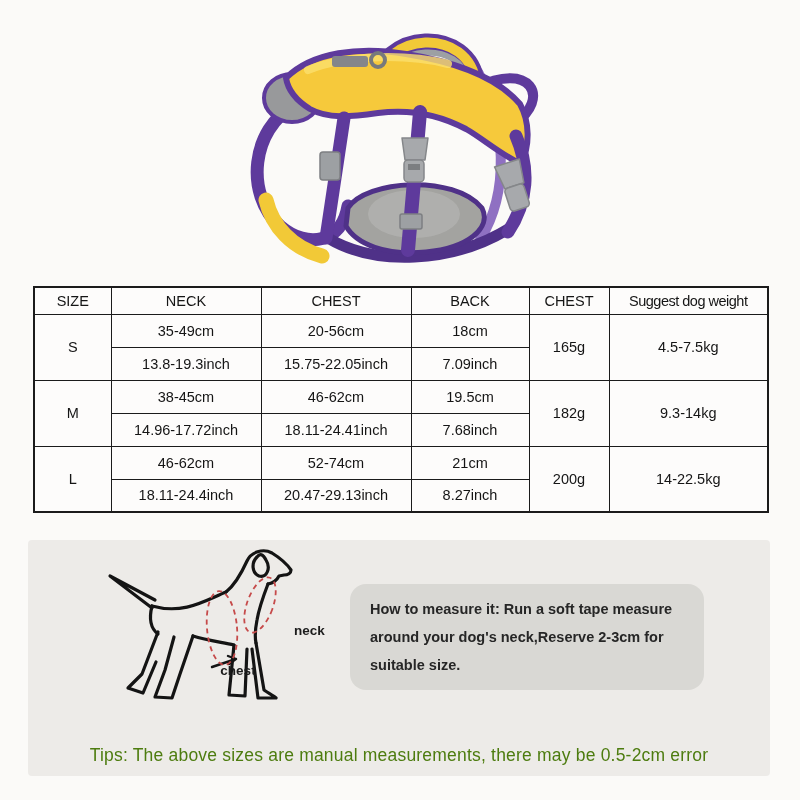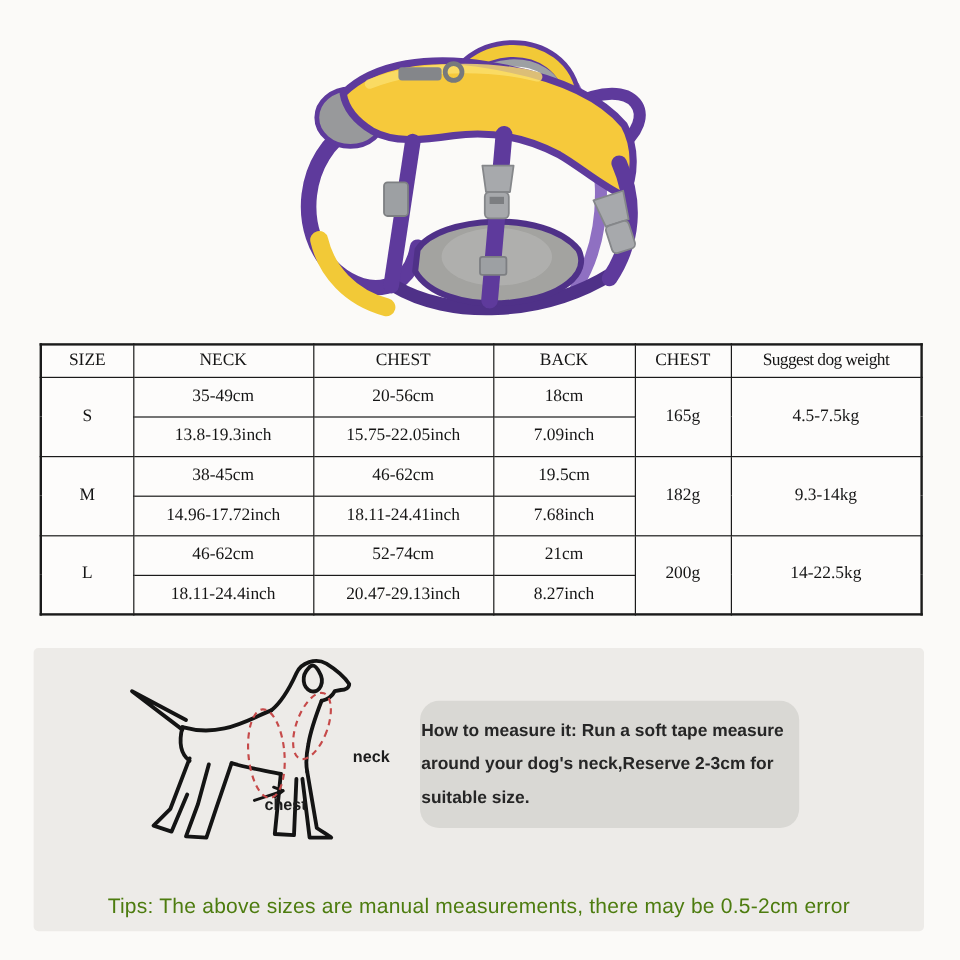--- a/index.html
+++ b/index.html
@@ -6,36 +6,36 @@
   body{width:800px;height:800px;font-family:"Liberation Sans",sans-serif;}
   .stage{position:relative;width:800px;height:800px;background:#FBFAF8;overflow:hidden;}
 
   
   .product-img{position:absolute;left:228px;top:2px;width:352px;height:266px;}
 
   
   table.size-chart{position:absolute;left:33px;top:286px;width:734px;border-collapse:collapse;table-layout:fixed;background:#FDFCFB;}
   table.size-chart th,table.size-chart td{
     border:1.5px solid #1b1b1b;
-    font-family:Liberation Serif, serif;
+    font-family:Liberation Sans, sans-serif;
     font-size:14.5px;color:#151515;text-align:center;vertical-align:middle;
     padding:0;overflow:hidden;white-space:nowrap;font-weight:normal;
   }
   table.size-chart{border:2px solid #1b1b1b;}
   tr.hdr{height:27px;}
   tr.data-row{height:33px;}
   th.suggest{letter-spacing:-0.5px;}
 
   
   .measure-panel{position:absolute;left:28px;top:540px;width:742px;height:236px;background:#EDEBE8;border-radius:4px;}
   .dog-art{position:absolute;left:72px;top:8px;width:250px;height:172px;}
   .bubble{
     position:absolute;left:322px;top:44px;width:314px;
     background:#D9D8D4;border-radius:16px;
-    padding:11px 1px;
+    padding:11px 20px;
     font-size:14.5px;font-weight:bold;color:#262626;line-height:28px;
     white-space:pre-line;
   }
   .tips{
     position:absolute;left:0;right:0;bottom:10px;
     text-align:center;font-size:17.5px;color:#4d7c0f;letter-spacing:0.2px;
   }
 </style>
 </head>
 <body>

